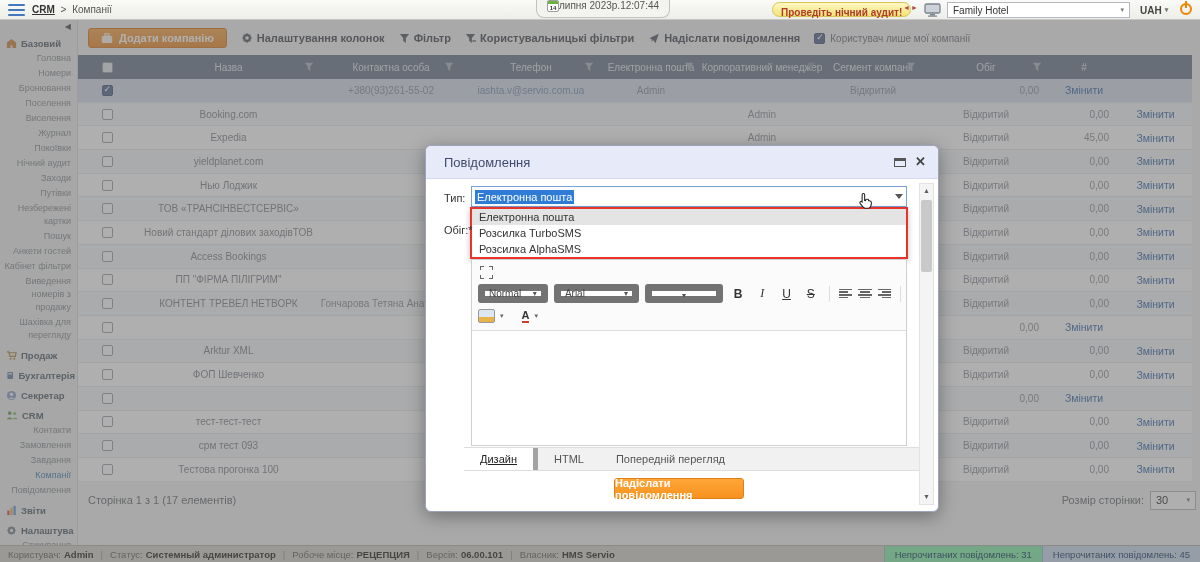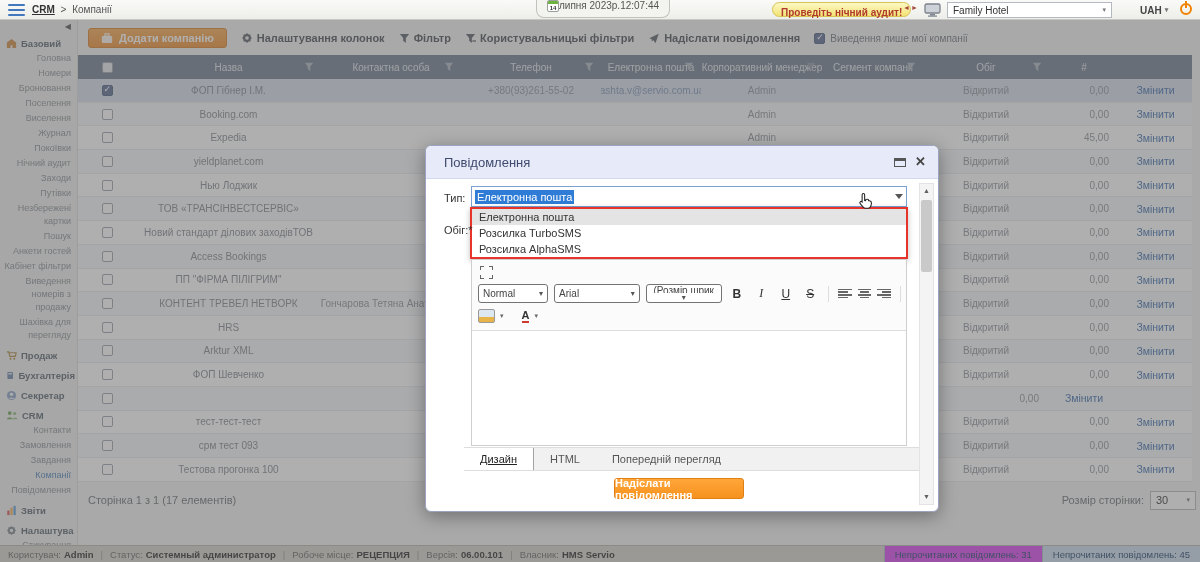--- a/index.html
+++ b/index.html
@@ -19,21 +19,21 @@
   .datetab{position:absolute;left:536px;top:0;height:18px;padding:0 10px;display:flex;align-items:flex-start;gap:0;
     background:#f3f3ef;border:1px solid #c2c2bc;border-top:none;border-radius:0 0 8px 8px;color:#555;}
   .cal{position:relative;width:12px;height:12px;background:#fff;border:1px solid #9aa09a;border-radius:2px;
     font-size:6px;font-weight:bold;color:#333;text-align:center;line-height:14px;overflow:hidden;}
   .cal i{position:absolute;top:0;left:0;right:0;height:3px;background:#6cb33f;}
   .audit{position:absolute;left:772px;top:2px;height:15px;padding:0 8px;display:flex;align-items:center;gap:4px;
     background:linear-gradient(#fdf8c4,#f3e374);border:1px solid #d5c452;border-radius:8px;cursor:pointer;flex-direction:column;}
   .audit span{font-weight:bold;color:#b03a2e;font-size:10px;white-space:nowrap;}
   .syncarrows{position:absolute;left:903px;top:4px;font-size:7px;color:#a8463c;letter-spacing:1px;}
   .monitor{position:absolute;left:924px;top:3px;}
-  .hotelsel{position:absolute;left:947px;top:2px;width:165px;height:16px;background:#fff;border:1px solid #b4b8c0;
+  .hotelsel{position:absolute;left:947px;top:2px;width:183px;height:16px;background:#fff;border:1px solid #b4b8c0;
     display:flex;align-items:center;padding:0 5px;color:#333;cursor:pointer;}
   .hotelsel .grow{flex:1;}
   .selarrow{color:#777;font-size:7px;}
   .currency{position:absolute;left:1140px;top:2px;height:16px;display:flex;align-items:center;gap:3px;
     font-weight:bold;color:#444;cursor:pointer;}
   .power{position:absolute;left:1180px;top:3px;width:12px;height:12px;border:2px solid #f08300;border-radius:50%;cursor:pointer;}
   .power i{position:absolute;left:3px;top:-4px;width:2px;height:7px;background:#f08300;}
 
   
   #workspace{position:absolute;top:20px;left:0;right:0;bottom:17px;background:#f2f3f2;}
@@ -80,21 +80,21 @@
     justify-content:space-between;padding:0 5px;color:#333;cursor:pointer;}
 
   
   #statusbar{position:absolute;left:0;right:0;bottom:0;height:17px;background:#d6d3cc;border-top:1px solid #b8b5ae;
     display:flex;align-items:center;font-size:9.5px;color:#666;padding-left:8px;}
   .sbi{white-space:nowrap;}
   .sbi b{color:#2b2b2b;margin-left:3px;}
   .sbsep{color:#9a978f;margin:0 7px;}
   #sb-right{margin-left:auto;display:flex;height:100%;}
   .sbadge{display:flex;align-items:center;padding:0 10px;border-left:1px solid #a9b6c2;color:#1f3f66;white-space:nowrap;}
-  .sbadge.b1{background:#d946ef;}
+  .sbadge.b1{background:#86efac;}
   .sbadge.b2{background:#cbdcee;}
 
   
   #dim{position:absolute;left:0;top:20px;right:0;bottom:0;background:rgba(95,95,95,0.5);z-index:40;}
 
   
   #modal{position:absolute;left:425px;top:145px;width:514px;height:367px;z-index:100;
     background:#fff;border:1px solid #9ba3c0;border-radius:6px;box-shadow:0 4px 18px rgba(0,0,0,.35);}
   .m-head{position:absolute;top:0;left:0;right:0;height:33px;background:#e7eaf8;border-bottom:1px solid #d4d8ee;
     border-radius:6px 6px 0 0;}
@@ -112,21 +112,21 @@
   .dd-item{height:16px;line-height:16px;font-size:11px;color:#333;padding-left:7px;cursor:pointer;}
   .dd-item.hovered{background:#e4e4e4;}
   #editor{position:absolute;left:45px;top:113px;width:436px;height:187px;background:#fbfbfb;border:1px solid #cfcfcf;}
   .fsbtn{position:absolute;left:8px;top:6px;width:13px;height:13px;cursor:pointer;}
   .fsbtn i{position:absolute;width:4px;height:4px;border:1.5px solid #666;}
   .fsbtn .c1{left:0;top:0;border-right:none;border-bottom:none;}
   .fsbtn .c2{right:0;top:0;border-left:none;border-bottom:none;}
   .fsbtn .c3{left:0;bottom:0;border-right:none;border-top:none;}
   .fsbtn .c4{right:0;bottom:0;border-left:none;border-top:none;}
   .ed-row1{position:absolute;left:6px;top:24px;right:2px;display:flex;align-items:center;gap:6px;}
-  .edsel{height:19px;border:1px solid #737373;border-radius:3px;background:#fff;display:flex;align-items:center;
+  .edsel{height:19px;border:7px solid #737373;border-radius:3px;background:#fff;display:flex;align-items:center;
     justify-content:space-between;padding:0 4px;font-size:10px;color:#444;cursor:pointer;}
   .edsel .selarrow{font-size:8px;color:#555;}
   .edbtn{width:19px;height:19px;display:flex;align-items:center;justify-content:center;font-size:12px;color:#333;
     border-radius:2px;cursor:pointer;}
   .edbtn.b{font-weight:bold;}
   .edbtn.i{font-style:italic;font-family:"Liberation Serif",serif;}
   .edbtn.u{text-decoration:underline;}
   .edbtn.s{text-decoration:line-through;}
   .edsep{width:1px;height:16px;background:#ddd;margin:0 3px;}
   .alignicon{width:14px;height:12px;display:flex;flex-direction:column;justify-content:space-between;padding:1px 0;cursor:pointer;}
@@ -135,21 +135,21 @@
   .ac i:nth-child(2){width:70%;margin:0 auto;} .ac i:nth-child(4){width:70%;margin:0 auto;}
   .ar i:nth-child(2){width:70%;margin-left:auto;} .ar i:nth-child(4){width:70%;margin-left:auto;}
   .ed-row2{position:absolute;left:6px;top:49px;display:flex;align-items:center;gap:5px;}
   .bgcol{width:17px;height:14px;border:1px solid #999;border-radius:2px;background:linear-gradient(#dce7f2 60%,#e8b44a 60%);cursor:pointer;}
   .fcol{font-size:11px;font-weight:bold;color:#333;border-bottom:2px solid #cc3b2e;line-height:12px;cursor:pointer;}
   .mini-arrow{font-size:7px;color:#666;cursor:pointer;}
   .ed-content{position:absolute;left:0;right:0;top:70px;bottom:0;background:#fff;border-top:1px solid #ddd;}
   #tabsbar{position:absolute;left:38px;top:301px;width:456px;height:24px;background:#f1f1f1;
     border-top:1px solid #ddd;border-bottom:1px solid #ddd;display:flex;font-size:11px;color:#555;}
   .tab{line-height:23px;padding:0 16px;cursor:pointer;}
-  .tab.active{background:#fff;color:#222;border-right:1px solid #a3a3a3;text-decoration:underline;}
+  .tab.active{background:#fff;color:#222;border-right:5px solid #a3a3a3;text-decoration:underline;}
   #sendbtn{position:absolute;left:188px;top:332px;width:130px;height:21px;background:linear-gradient(#ffa63a,#f6921e);
     border:1px solid #e07f14;border-radius:3px;color:#fff;font-weight:bold;font-size:11px;display:flex;
     align-items:center;justify-content:center;cursor:pointer;}
   #mscroll{position:absolute;left:493px;top:37px;width:15px;height:322px;background:#f4f4f4;border:1px solid #e3e3e3;}
   .sarrow{position:absolute;left:0;width:13px;height:14px;text-align:center;font-size:7px;color:#606060;line-height:14px;cursor:pointer;}
   .sarrow.up{top:0;}
   .sarrow.down{bottom:0;}
   .sthumb{position:absolute;left:1px;top:16px;width:11px;height:72px;background:#c9c9c9;border-radius:2px;cursor:pointer;}
 
   
@@ -351,21 +351,21 @@
           <span>Користувальницькі фільтри</span>
         </div>
         <div class="cmd">
           <svg width="12" height="11" viewBox="0 0 12 12">
               <path d="M0.8 5.6 11.2 0.8 7.6 11.2 5.2 7.6 3.6 9.2 3.4 6.6Z" fill="#596069"></path>
             </svg>
           <span>Надіслати повідомлення</span>
         </div>
         <div class="cmd-check">
           <span class="cb checked"></span>
-          <span>Виведення лише мої компанії</span>
+          <span>Користувач лише мої компанії</span>
         </div>
       </div>
 
       <div id="table">
         <div id="thead" class="tgrid">
           <div class="th">
               <span class="cb" style="background:#e6e8ea;border-color:#9aa2ac;"></span>
             </div>
           <div class="th">
               <span>Назва</span>
@@ -411,21 +411,20 @@
             </div>
           <div class="th">
               <span>#</span>
             </div>
         </div>
         <div id="rows">
             <div class="trow tgrid selected">
       <div class="td">
                 <span class="cb checked"></span>
               </div>
-      <div class="td name">ФОП Гібнер І.М.</div>
       <div class="td"></div>
       <div class="td">+380(93)261-55-02</div>
       <div class="td email">iashta.v@servio.com.ua</div>
       <div class="td">Admin</div>
       <div class="td"></div>
       <div class="td">Відкритий</div>
       <div class="td turnover">0,00</div>
       <div class="td action">Змінити</div>
     </div>
             <div class="trow tgrid alt">
@@ -551,21 +550,20 @@
       <div class="td"></div>
       <div class="td"></div>
       <div class="td">Відкритий</div>
       <div class="td turnover">0,00</div>
       <div class="td action">Змінити</div>
     </div>
             <div class="trow tgrid">
       <div class="td">
                 <span class="cb"></span>
               </div>
-      <div class="td name">HRS</div>
       <div class="td"></div>
       <div class="td"></div>
       <div class="td email"></div>
       <div class="td"></div>
       <div class="td"></div>
       <div class="td">Відкритий</div>
       <div class="td turnover">0,00</div>
       <div class="td action">Змінити</div>
     </div>
             <div class="trow tgrid alt">

